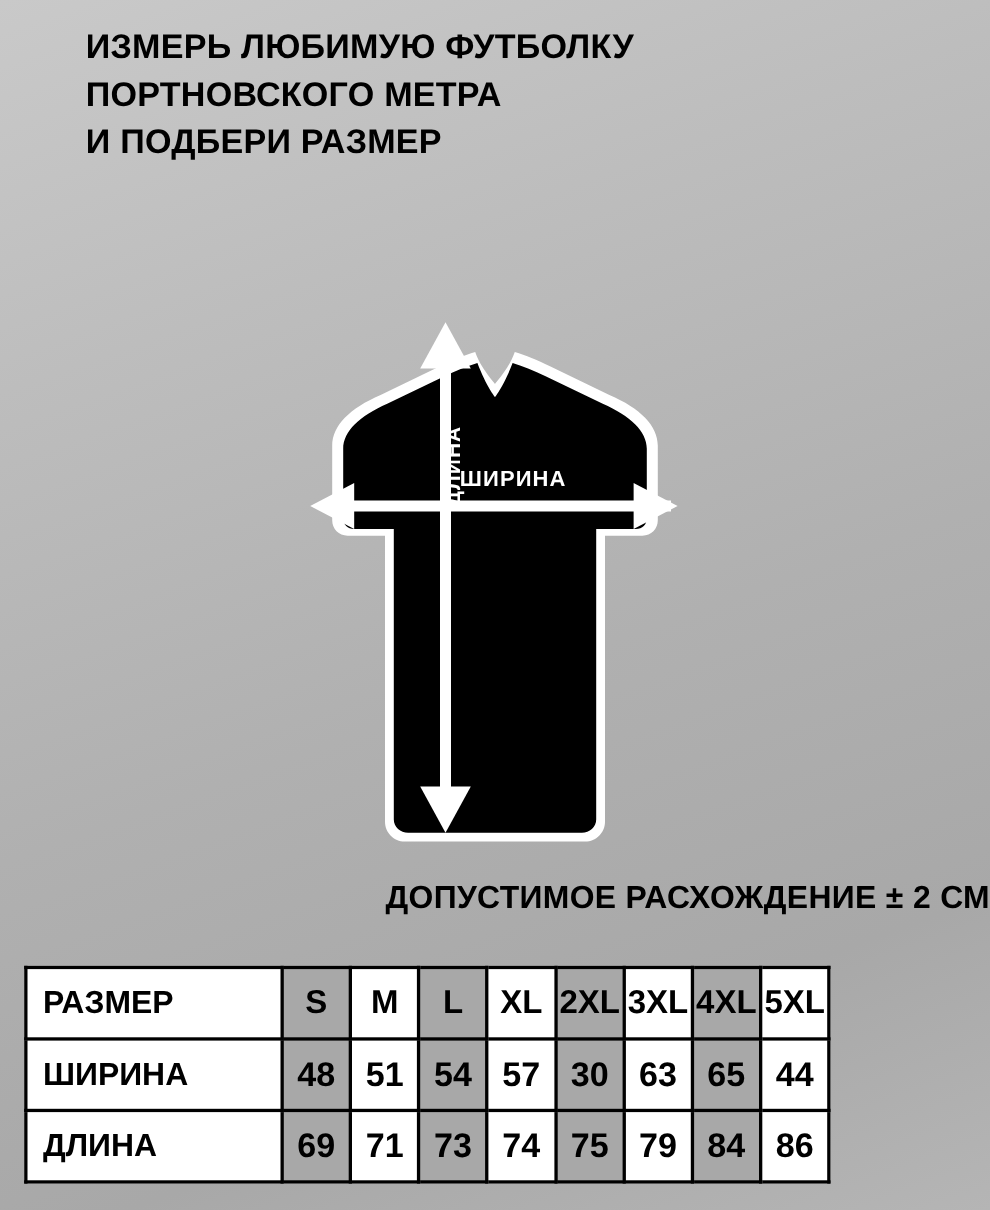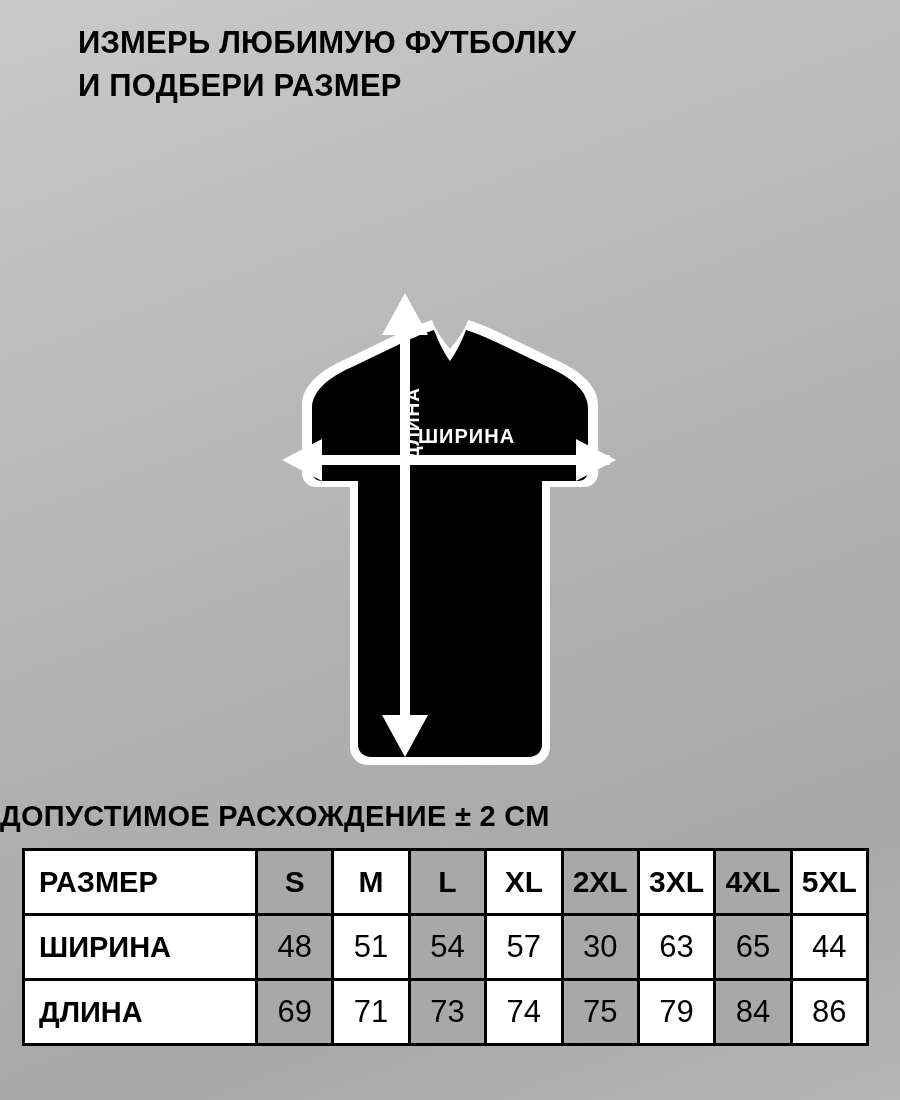--- a/index.html
+++ b/index.html
@@ -65,34 +65,34 @@
     transform-origin: left top;
     white-space: nowrap;
   }
 
   
   .tolerance {
     position: absolute;
     left: 0;
     top: 800px;
     width: 900px;
-    text-align: left;
+    text-align: right;
     font-size: 29px;
     font-weight: bold;
     color: #000;
     letter-spacing: 0.3px;
     text-transform: uppercase;
   }
 
   
   .size-table {
     position: absolute;
     left: 22px;
-    top: 848px;
-    width: 847px;
+    top: 878px;
+    width: 733px;
     border-collapse: collapse;
     table-layout: fixed;
     background: #fff;
   }
   .size-table td, .size-table th {
     border: 3px solid #000;
     text-align: center;
     vertical-align: middle;
     font-weight: bold;
     color: #000;
@@ -102,29 +102,30 @@
   }
   .size-table .rowhead {
     width: 216px;
     text-align: left;
     padding-left: 14px;
     font-size: 29px;
     background: #fff;
   }
   .size-table td.shaded { background: #a8a8a8; }
   .size-table td.plain { background: #ffffff; }
-  .size-table td.val { font-weight: normal; font-size: 31px; margin-top: 46px; }
+  .size-table td.val { font-weight: bold; font-size: 31px; margin-top: 46px; }
 </style>
 </head>
 <body>
 
 <div id="page">
 
   <div class="headline">
     <span class="hl-line">ИЗМЕРЬ ЛЮБИМУЮ ФУТБОЛКУ</span>
+    <span class="hl-line">ПОРТНОВСКОГО МЕТРА</span>
     <span class="hl-line">И ПОДБЕРИ РАЗМЕР</span>
   </div>
 
   <div class="shirt-wrap">
     <svg width="600" height="500" viewBox="0 0 600 500">
 
       <path d="M152,130
                C152,112 168,96 196,84
                L250,58
                C262,52 272,48 282,45

